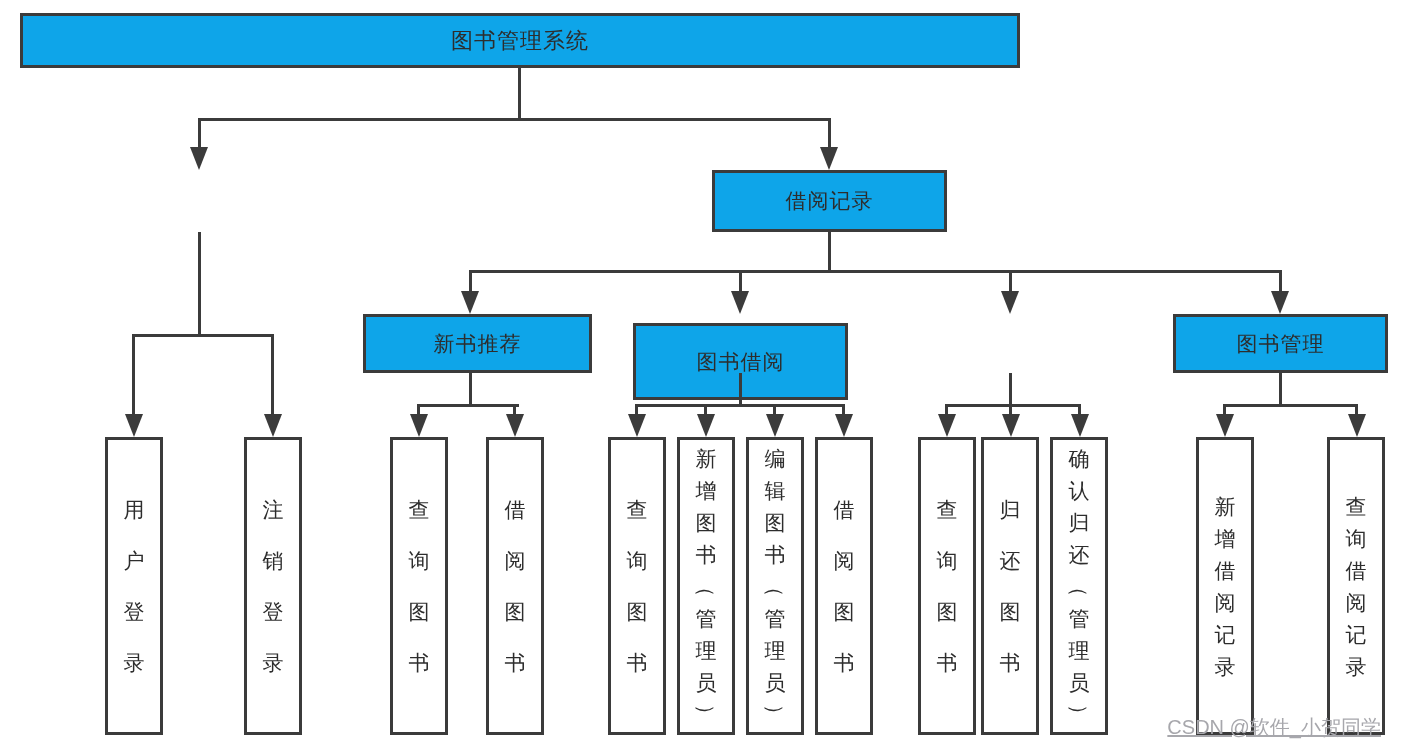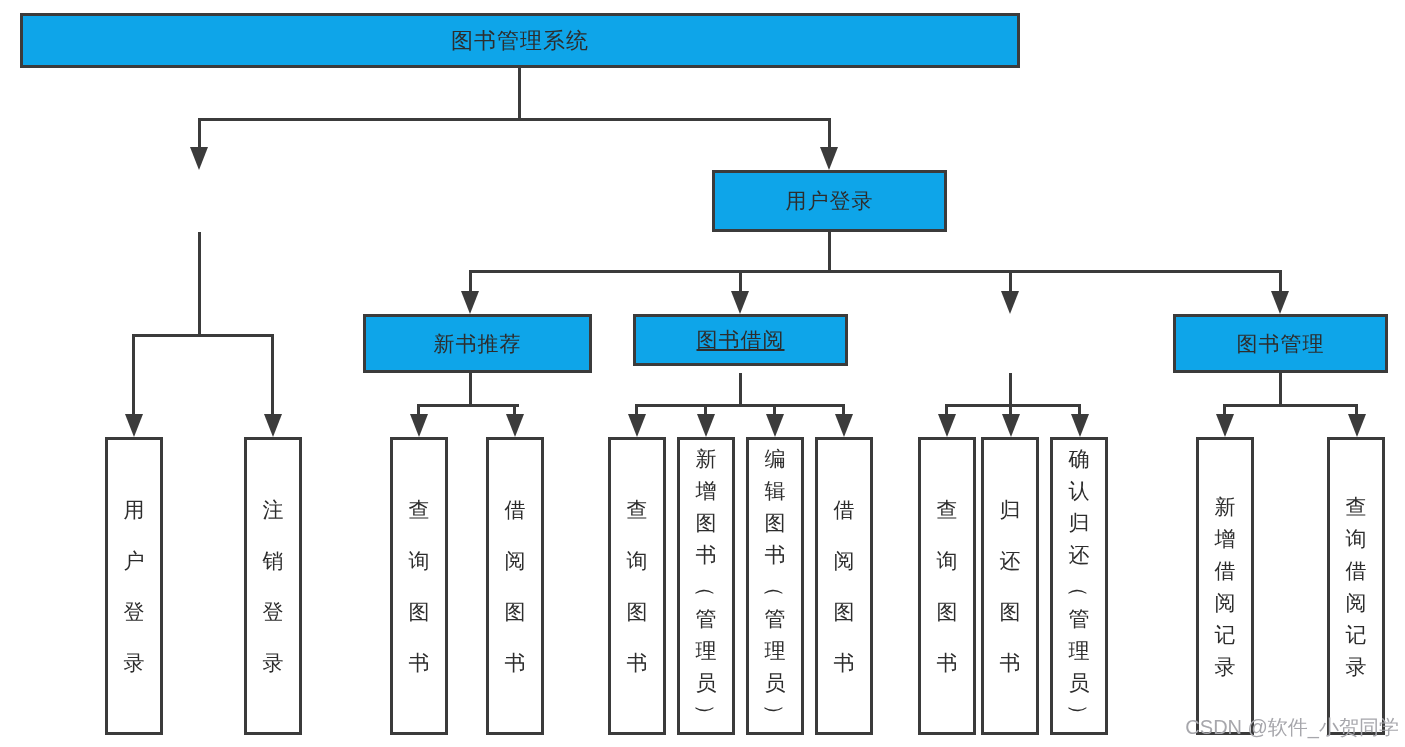--- a/index.html
+++ b/index.html
@@ -43,45 +43,46 @@
   .vlabel span.rot{transform:rotate(90deg);}
   .cline{position:absolute;background:var(--line);}
   .arrow{
     position:absolute;width:0;height:0;
     border-left:9px solid transparent;
     border-right:9px solid transparent;
     border-top:23px solid var(--line);
   }
   .watermark{
     position:absolute;
-    right:6px;top:714px;
+    right:24px;top:714px;
     font-size:20px;
     color:var(--wm);
     z-index:5;
     white-space:nowrap;
+    text-decoration:underline;
   }
 </style>
 </head>
 <body>
 
 <div class="stage">
 
   <div class="hbox root" style="left:20px;top:13px;width:1000px;height:55px;">
     <span>图书管理系统</span>
   </div>
 
   <div class="cline" style="left:518px;top:68px;width:3px;height:52px;"></div>
   <div class="cline" style="left:198px;top:118px;width:633px;height:3px;"></div>
   <div class="cline" style="left:198px;top:118px;width:3px;height:30px;"></div>
   <div class="cline" style="left:828px;top:118px;width:3px;height:30px;"></div>
   <div class="arrow" style="left:190px;top:147px;"></div>
   <div class="arrow" style="left:820px;top:147px;"></div>
 
   <div class="hbox" style="left:712px;top:170px;width:235px;height:62px;">
-    <span>用户登录</span>
+    <span>借阅记录</span>
   </div>
 
   <div class="cline" style="left:198px;top:232px;width:3px;height:104px;"></div>
   <div class="cline" style="left:132px;top:334px;width:142px;height:3px;"></div>
   <div class="cline" style="left:132px;top:334px;width:3px;height:81px;"></div>
   <div class="cline" style="left:271px;top:334px;width:3px;height:81px;"></div>
   <div class="arrow" style="left:125px;top:414px;"></div>
   <div class="arrow" style="left:264px;top:414px;"></div>
 
   <div class="cline" style="left:828px;top:232px;width:3px;height:40px;"></div>
@@ -91,21 +92,21 @@
   <div class="cline" style="left:1009px;top:270px;width:3px;height:22px;"></div>
   <div class="cline" style="left:1279px;top:270px;width:3px;height:22px;"></div>
   <div class="arrow" style="left:461px;top:291px;"></div>
   <div class="arrow" style="left:731px;top:291px;"></div>
   <div class="arrow" style="left:1001px;top:291px;"></div>
   <div class="arrow" style="left:1271px;top:291px;"></div>
 
   <div class="hbox" style="left:363px;top:314px;width:229px;height:59px;">
     <span>新书推荐</span>
   </div>
-  <div class="hbox" style="left:633px;top:314px;width:215px;height:52px;text-decoration:underline;">
+  <div class="hbox" style="left:633px;top:323px;width:215px;height:77px;">
     <span>图书借阅</span>
   </div>
   <div class="hbox" style="left:1173px;top:314px;width:215px;height:59px;">
     <span>图书管理</span>
   </div>
 
   <div class="cline" style="left:469px;top:373px;width:3px;height:34px;"></div>
   <div class="cline" style="left:417px;top:404px;width:102px;height:3px;"></div>
   <div class="cline" style="left:417px;top:404px;width:3px;height:11px;"></div>
   <div class="cline" style="left:513px;top:404px;width:3px;height:11px;"></div>

